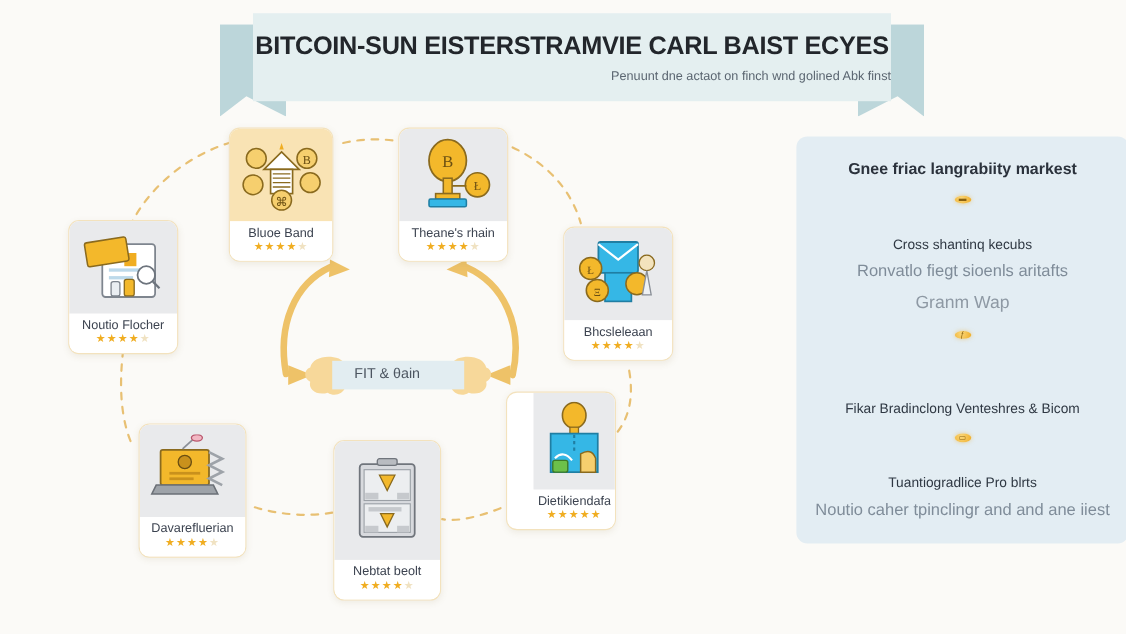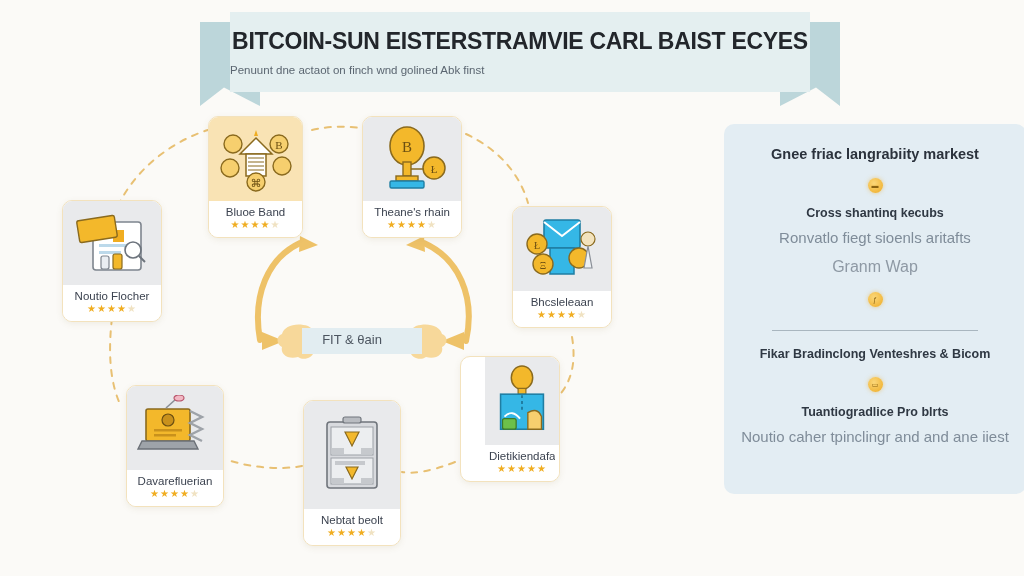--- a/index.html
+++ b/index.html
@@ -24,21 +24,21 @@
     background: #e4eff0;
   }
   .banner-title {
     position: absolute; left: 30px; top: 24px; width: 580px;
     text-align: center; font-size: 23px; font-weight: 700; letter-spacing: -0.3px;
     color: #22262b;
     white-space: nowrap;
   }
   .banner-sub {
     position: absolute; left: 30px; top: 60px; width: 580px;
-    text-align: left; font-size: 11.5px; color: #5b6671;
+    text-align: right; font-size: 11.5px; color: #5b6671;
     white-space: nowrap;
   }
 
   
   .card {
     position: absolute;
     background: #ffffff;
     border: 1px solid #f3e2bd;
     border-radius: 10px;
     box-shadow: 0 2px 6px rgba(140,120,70,0.10);
@@ -91,21 +91,21 @@
   }
   .panel-title { font-size: 14.5px; font-weight: 700; color: #2b323c; text-align: center; white-space: nowrap;}
   .badge {
     width: 15px; height: 15px; border-radius: 50%;
     background: radial-gradient(circle at 40% 35%, #fbd779, #eeab24);
     margin: 16px 0 13px;
     box-shadow: 0 0 4px rgba(238,171,36,0.5);
     display:flex;align-items:center;justify-content:center;
     font-size:7px;color:#8a6210;
   }
-  .row-head { font-size: 12.5px; font-weight: 700; color: #2f3843; white-space: nowrap;}
+  .row-head { font-size: 12.5px; font-weight: 400; color: #2f3843; white-space: nowrap; margin-top: 17px;}
   .row-sub  { font-size: 15px; color: #7f8c99; text-align:center; margin-top: 9px; white-space: nowrap;}
   .panel-big { font-size: 16px; color: #8e99a4; margin-top: 12px; white-space: nowrap;}
   .divider { width: 206px; height: 1px; background: #a9b6bf; margin: 10px 0 16px; }
 </style>
 </head>
 <body>
 
 <div class="stage">
 
   <div class="banner-wrap">

